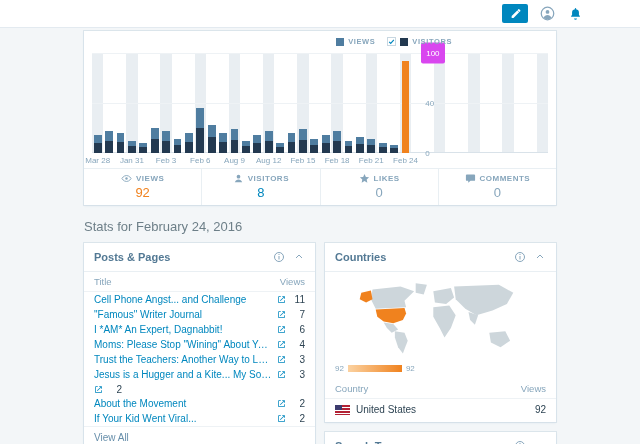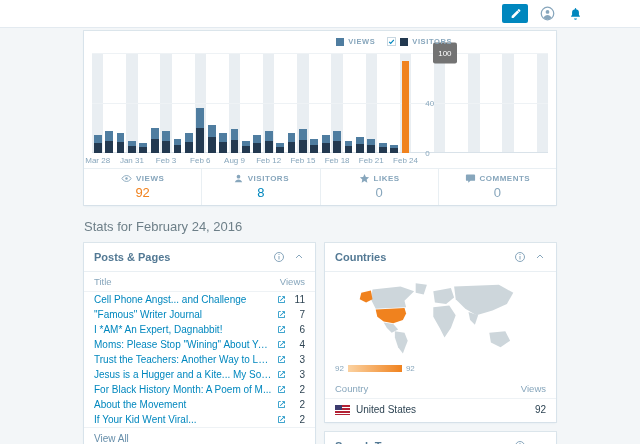--- a/index.html
+++ b/index.html
@@ -32,21 +32,21 @@
   .checkbox svg{width:7px;height:7px}
   .chart-plot{position:relative;height:100px;margin-top:14px}
   .gridline{position:absolute;left:0;right:0;height:1px;background:#eef2f5;z-index:1}
   .baseline{position:absolute;left:0;right:0;bottom:0;height:1px;background:#d9e2e9;z-index:2}
   .chart-band{position:absolute;top:0;bottom:0;background:#e9eef2;z-index:0}
   .chart-bar{position:absolute;bottom:0;background:#4f7da0;z-index:2}
   .chart-bar.selected{background:#f0821e}
   .chart-bar-inner{position:absolute;bottom:0;left:0;right:0;background:#233950}
   .chart-y-labels{position:absolute;top:0;height:100%;left:calc(70% + 10px);width:44px;z-index:3}
   .y-label{position:absolute;transform:translateY(-50%);font-size:8px;color:#87a6bc;left:4px}
-  .y-label.pill{background:#737373;color:#fff;padding:6px 5px;border-radius:2px;left:12px}
+  .y-label.pill{background:#d946ef;color:#fff;padding:6px 5px;border-radius:2px;left:0}
   .chart-x-labels{position:relative;height:15px;font-size:8px;color:#87a6bc}
   .x-label{position:absolute;top:3px;transform:translateX(-50%);white-space:nowrap}
 
   
   .tabs{display:flex;border-top:1px solid #e9eff3}
   .tab{flex:1;text-align:center;padding:4px 0 5px;border-left:1px solid #e9eff3;background:#fff}
   .tab:first-child{border-left:none}
   .tab-head{display:flex;align-items:center;justify-content:center;gap:4px;font-size:8px;
     font-weight:bold;letter-spacing:.5px;color:#87a6bc}
   .tab-head svg{width:11px;height:11px}
@@ -231,21 +231,21 @@
             <div class="chart-bar-inner" style="height: 62.5%;"></div>
           </div>
           <div class="chart-bar selected" style="left: 67.875%; width: 1.75%; height: 92%;"></div>
         </div>
       <div class="chart-x-labels">
           <span class="x-label" style="left: 1.25%;">Mar 28</span>
           <span class="x-label" style="left: 8.75%;">Jan 31</span>
           <span class="x-label" style="left: 16.25%;">Feb 3</span>
           <span class="x-label" style="left: 23.75%;">Feb 6</span>
           <span class="x-label" style="left: 31.25%;">Aug 9</span>
-          <span class="x-label" style="left: 38.75%;">Feb 12</span>
+          <span class="x-label" style="left: 38.75%;">Aug 12</span>
           <span class="x-label" style="left: 46.25%; text-align: right;">Feb 15</span>
           <span class="x-label" style="left: 53.75%;">Feb 18</span>
           <span class="x-label" style="left: 61.25%;">Feb 21</span>
           <span class="x-label" style="left: 68.75%;">Feb 24</span>
         </div>
     </div>
     <div class="tabs">
       <div class="tab">
         <div class="tab-head">
           <svg viewBox="0 0 24 24">
@@ -365,21 +365,20 @@
     <span class="post-title">Jesus is a Hugger and a Kite... My Son's...</span>
     <span class="ext-icon">
       <svg viewBox="0 0 24 24">
         <path d="M19 19H5V5h5V3H5a2 2 0 0 0-2 2v14a2 2 0 0 0 2 2h14a2 2 0 0 0 2-2v-5h-2zM14 3v2h3.6l-9.8 9.8 1.4 1.4L19 6.4V10h2V3z" fill="#0087be"></path>
       </svg>
     </span>
     <span class="post-views">3</span>
   </div>
 
   <div class="post-row">
-    <span class="post-title">For Black History Month: A Poem of M...</span>
     <span class="ext-icon">
       <svg viewBox="0 0 24 24">
         <path d="M19 19H5V5h5V3H5a2 2 0 0 0-2 2v14a2 2 0 0 0 2 2h14a2 2 0 0 0 2-2v-5h-2zM14 3v2h3.6l-9.8 9.8 1.4 1.4L19 6.4V10h2V3z" fill="#0087be"></path>
       </svg>
     </span>
     <span class="post-views">2</span>
   </div>
 
   <div class="post-row">
     <span class="post-title">About the Movement</span>

